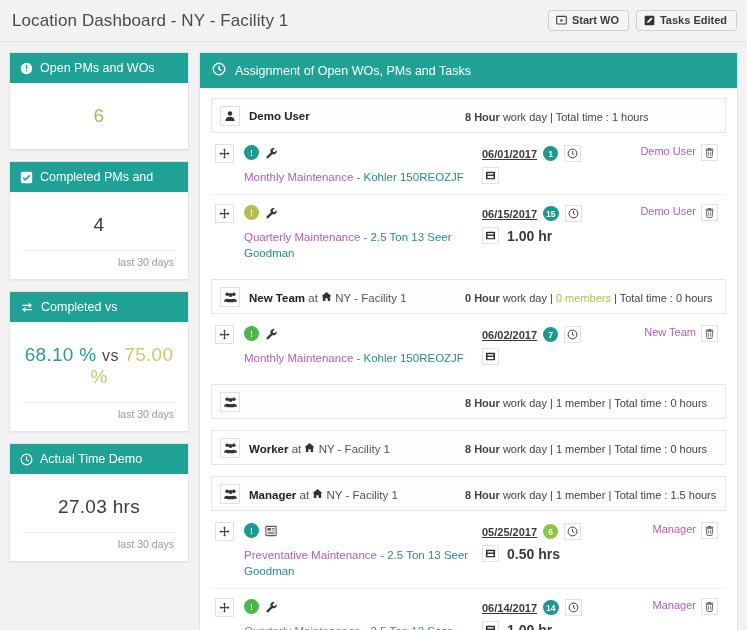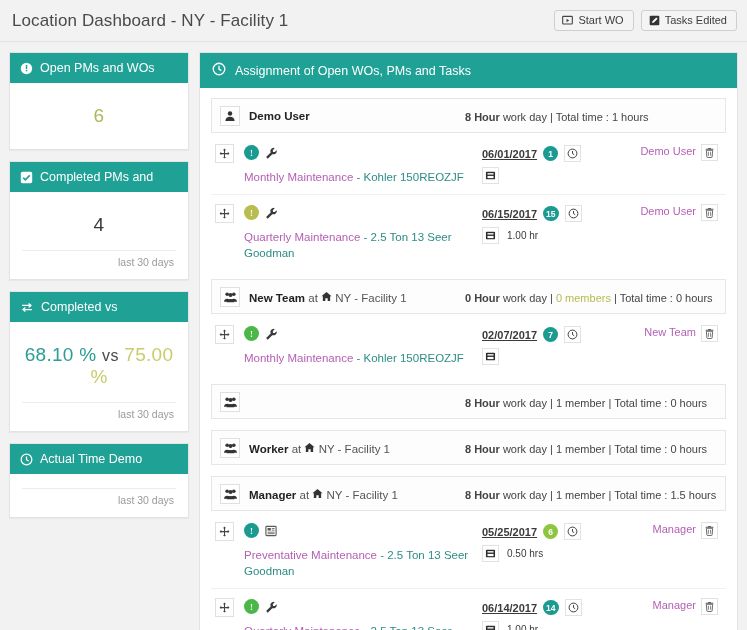--- a/index.html
+++ b/index.html
@@ -24,21 +24,21 @@
     font-size: 17px; color: #4a4a4a; font-weight: 400;
     letter-spacing: .1px;
   }
   .topbar-actions { margin-left: auto; display: flex; gap: 7px; }
   .tbtn {
     display: inline-flex; align-items: center; gap: 5px;
     background: #f4f4f4;
     border: 1px solid #cfcfcf;
     border-radius: 3px;
     padding: 4px 9px 4px 7px;
-    font-size: 11px; font-weight: normal; color: #3c3c3c;
+    font-size: 11px; font-weight: bold; color: #3c3c3c;
     cursor: pointer; line-height: 1;
   }
   .tbtn svg { display:block; }
 
   
   .body-wrap { display: flex; padding: 10px 9px 0 9px; gap: 10px; }
   .sidebar { width: 180px; flex: 0 0 180px; }
   .main { flex: 1 1 auto; min-width: 0; }
 
   
@@ -155,21 +155,21 @@
     padding: 0 3px;
   }
   .daybadge.green { background: #8cc63f; }
   .iconbox {
     width: 17px; height: 17px; flex: 0 0 17px;
     border: 1px solid #e2e2e2; background: #fff;
     display: inline-flex; align-items: center; justify-content: center;
     cursor: pointer;
   }
   .t-date-row2 { display: flex; align-items: center; gap: 8px; margin-top: 5px; }
-  .hrs { font-size: 10px; color: #3a3a3a; font-weight: normal; }
+  .hrs { font-size: 14px; color: #3a3a3a; font-weight: bold; }
 
   .t-assignee {
     flex: 0 0 96px; text-align: right;
     font-size: 11px; color: #b45fb4; padding-top: 1px;
     cursor: pointer;
   }
   .t-del { flex: 0 0 22px; display: flex; justify-content: flex-end; padding-top: 0px; }
 
   .group { margin-bottom: 9px; }
   .group.nobody { margin-bottom: 11px; }
@@ -262,20 +262,21 @@
         <div class="card-head">
           <span class="ic">
             <svg width="13" height="13" viewBox="0 0 16 16">
                 <circle cx="8" cy="8" r="6.6" fill="none" stroke="#fff" stroke-width="1.5"></circle>
                 <path d="M8 4.3V8.2l2.6 1.6" fill="none" stroke="#fff" stroke-width="1.5"></path>
               </svg>
           </span>
           <span>Actual Time Demo</span>
         </div>
         <div class="card-body">
+          <div class="kpi">27.03 hrs</div>
           <div class="card-foot">last 30 days</div>
         </div>
       </div>
 
     </div>
 
     <div class="main">
       <div class="panel">
         <div class="panel-head">
           <span class="ic">
@@ -424,21 +425,21 @@
                     <span class="t-line1">
                       <span class="pri green">!</span>
                       <span class="t-type"><svg width="12" height="12" viewBox="0 0 16 16">
                           <path d="M11.6 1.1a4.4 4.4 0 00-4 6.2l-6.1 6 2.1 2.2 6.1-6a4.4 4.4 0 005.8-5.3l-2.5 2.5-2.3-.2-.3-2.3 2.5-2.5a4.4 4.4 0 00-1.3-.6z" fill="#3a3a3a"></path>
                         </svg></span>
                       <span class="t-text"><a>Monthly Maintenance</a> - Kohler 150REOZJF</span>
                     </span>
                   </span>
                   <span class="t-date">
                     <span class="t-date-row">
-                      <span class="t-date-txt">02/07/2017</span>
+                      <span class="t-date-txt">06/02/2017</span>
                       <span class="daybadge ">7</span>
                       <span class="iconbox">
                         <svg width="11" height="11" viewBox="0 0 16 16">
                           <circle cx="8" cy="8" r="6.4" fill="none" stroke="#3a3a3a" stroke-width="1.4"></circle>
                           <path d="M8 4.4V8.2l2.4 1.5" fill="none" stroke="#3a3a3a" stroke-width="1.4"></path>
                         </svg>
                       </span>
                     </span>
                     <span class="t-date-row2">
                       <span class="iconbox">

